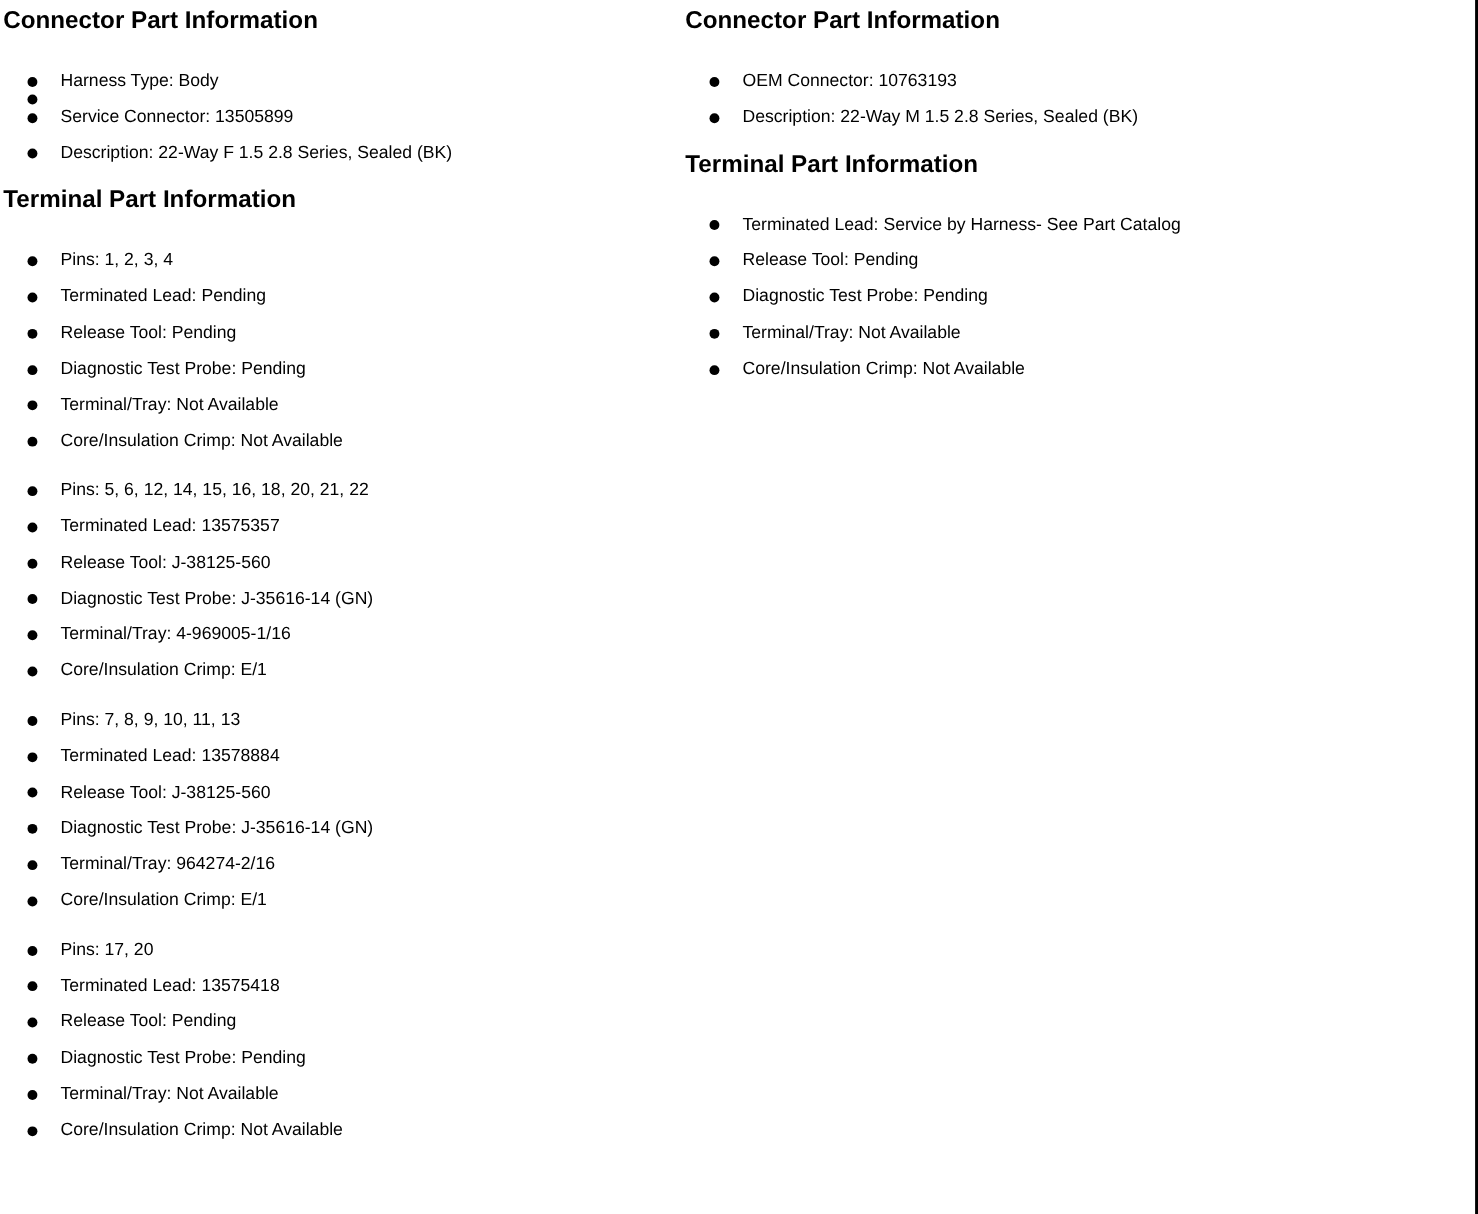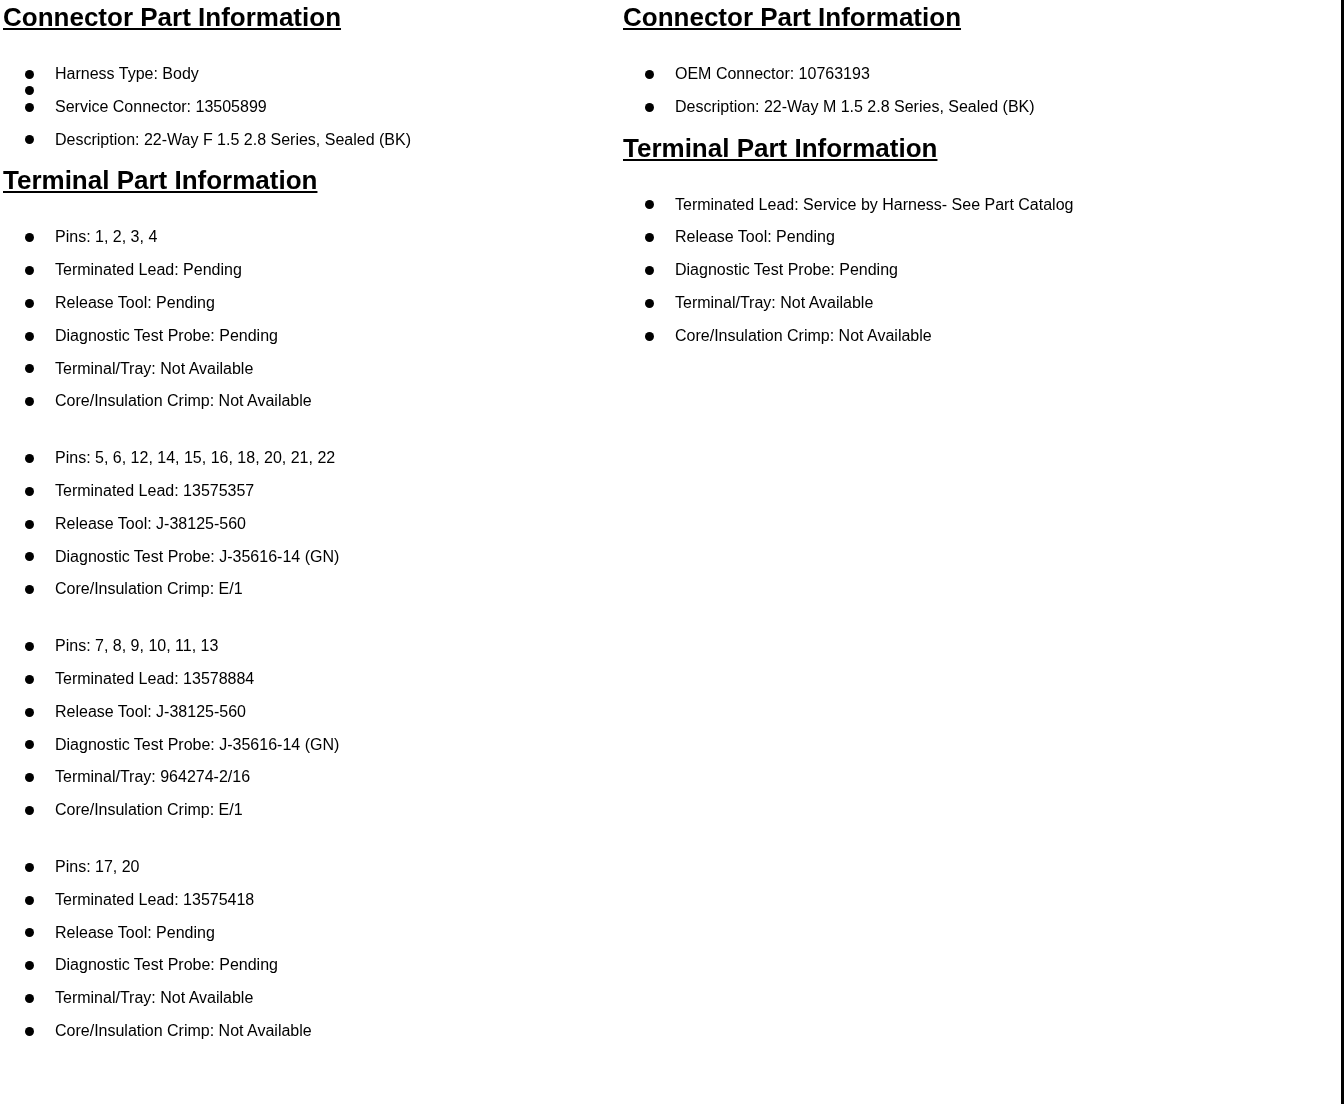--- a/index.html
+++ b/index.html
@@ -21,34 +21,33 @@
   }
   .col {
     position: absolute;
     top: 4px;
   }
   .col-left  { left: 3px;   width: 616px; }
   .col-right { left: 623px; width: 712px; }
 
   h2.section-heading {
     margin: 0;
-    font-size: 26px;
+    font-size: 22px;
     font-weight: bold;
     line-height: 27px;
     white-space: nowrap;
-    text-decoration: underline;
   }
   .terminal-section { margin-top: 11px; }
 
   ul.bullet-list {
     list-style: none;
     margin: 27px 0 0 0;
     padding: 0;
   }
-  ul.bullet-list + ul.bullet-list { margin-top: 24px; }
+  ul.bullet-list + ul.bullet-list { margin-top: 12px; }
 
   li.bullet-item {
     position: relative;
     padding-left: 52px;
     font-size: 16px;
     line-height: 32.8px;
     white-space: nowrap;
   }
   .bullet {
     position: absolute;
@@ -95,20 +94,21 @@
         <li class="bullet-item"><span class="bullet"></span><span>Diagnostic Test Probe: Pending</span></li>
         <li class="bullet-item"><span class="bullet"></span><span>Terminal/Tray: Not Available</span></li>
         <li class="bullet-item"><span class="bullet"></span><span>Core/Insulation Crimp: Not Available</span></li>
       </ul>
 
       <ul class="bullet-list">
         <li class="bullet-item"><span class="bullet"></span><span>Pins: 5, 6, 12, 14, 15, 16, 18, 20, 21, 22</span></li>
         <li class="bullet-item"><span class="bullet"></span><span>Terminated Lead: 13575357</span></li>
         <li class="bullet-item"><span class="bullet"></span><span>Release Tool: J-38125-560</span></li>
         <li class="bullet-item"><span class="bullet"></span><span>Diagnostic Test Probe: J-35616-14 (GN)</span></li>
+        <li class="bullet-item"><span class="bullet"></span><span>Terminal/Tray: 4-969005-1/16</span></li>
         <li class="bullet-item"><span class="bullet"></span><span>Core/Insulation Crimp: E/1</span></li>
       </ul>
 
       <ul class="bullet-list">
         <li class="bullet-item"><span class="bullet"></span><span>Pins: 7, 8, 9, 10, 11, 13</span></li>
         <li class="bullet-item"><span class="bullet"></span><span>Terminated Lead: 13578884</span></li>
         <li class="bullet-item"><span class="bullet"></span><span>Release Tool: J-38125-560</span></li>
         <li class="bullet-item"><span class="bullet"></span><span>Diagnostic Test Probe: J-35616-14 (GN)</span></li>
         <li class="bullet-item"><span class="bullet"></span><span>Terminal/Tray: 964274-2/16</span></li>
         <li class="bullet-item"><span class="bullet"></span><span>Core/Insulation Crimp: E/1</span></li>

